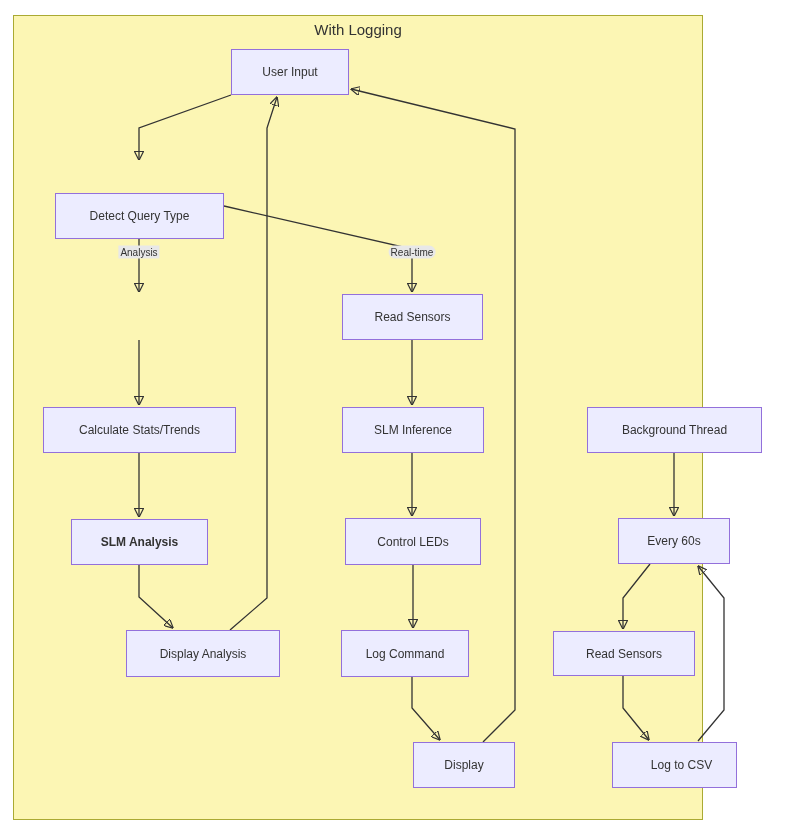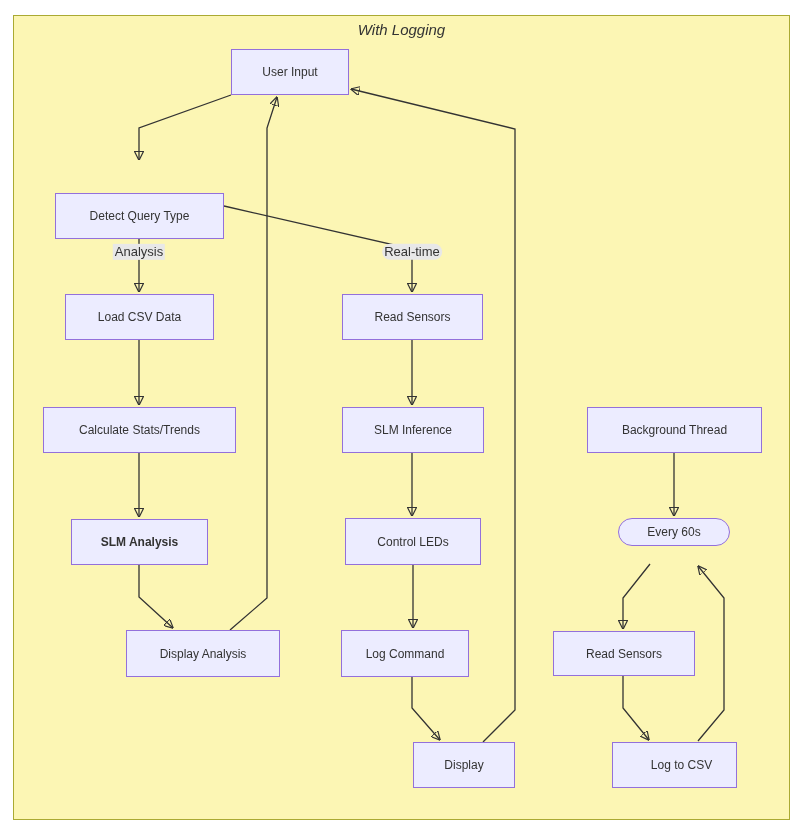--- a/index.html
+++ b/index.html
@@ -7,25 +7,24 @@
     position: relative;
     width: 805px;
     height: 840px;
     background: #ffffff;
     font-family: "Liberation Sans", sans-serif;
     overflow: hidden;
   }
   .cluster {
     position: absolute;
     left: 13px; top: 15px;
-    width: 777px; height: 805px;
+    width: 690px; height: 805px;
     background: #FCF6B4;
     border: 1px solid #AAAA33;
     box-sizing: border-box;
-    font-style: italic;
   }
   .cluster-title {
     position: absolute;
     left: 0; top: 5px;
     width: 100%;
     text-align: center;
     font-size: 15px;
     color: #333333;
   }
   .edges {
@@ -48,21 +47,21 @@
     display: flex;
     align-items: center;
     justify-content: center;
     white-space: nowrap;
   }
   .edge-label {
     position: absolute;
     transform: translate(-50%, -50%);
     background: #E8E8E8;
     color: #333333;
-    font-size: 13px;
+    font-size: 10px;
     line-height: 1.1;
     padding: 1px 2px;
     white-space: nowrap;
   }
 </style>
 </head>
 <body>
 
 <div class="canvas">
 
@@ -91,41 +90,40 @@
     <path d="M674,453 L674,516" marker-end="url(#arrow)"></path>
     <path d="M650,564 L623,598 L623,629" marker-end="url(#arrow)"></path>
     <path d="M623,676 L623,708 L649,740" marker-end="url(#arrow)"></path>
     <path d="M698,741 L724,710 L724,598 L698,566" marker-end="url(#arrow)"></path>
   </svg>
 
   <div class="node" style="left:231px; top:49px; width:118px; height:46px;">User Input</div>
 
   <div class="node" style="left:55px; top:162px; width:169px; height:46px;margin-top:31px;">Detect Query Type</div>
 
-  <div class="node" style="left:65px; top:294px; width:149px; height:46px;">Load CSV Data</div>
 
   <div class="node" style="left:43px; top:407px; width:193px; height:46px;">Calculate Stats/Trends</div>
 
   <div class="node" style="left:71px; top:519px; width:137px; height:46px;font-weight:bold;">SLM Analysis</div>
 
   <div class="node" style="left:126px; top:630px; width:154px; height:47px;">Display Analysis</div>
 
   <div class="node" style="left:342px; top:294px; width:141px; height:46px;">Read Sensors</div>
 
   <div class="node" style="left:342px; top:407px; width:142px; height:46px;">SLM Inference</div>
 
   <div class="node" style="left:345px; top:518px; width:136px; height:47px;">Control LEDs</div>
 
   <div class="node" style="left:341px; top:630px; width:128px; height:47px;">Log Command</div>
 
   <div class="node" style="left:413px; top:742px; width:102px; height:46px;">Display</div>
 
   <div class="node" style="left:587px; top:407px; width:175px; height:46px;">Background Thread</div>
 
-  <div class="node" style="left:618px; top:518px; width:112px; height:28px;border-radius:18px;">Every 60s</div>
+  <div class="node" style="left:618px; top:518px; width:112px; height:46px;">Every 60s</div>
 
   <div class="node" style="left:553px; top:631px; width:142px; height:45px;">Read Sensors</div>
 
   <div class="node" style="left:612px; top:742px; width:125px; height:46px;padding-left:14px;">Log to CSV</div>
 
   <div class="edge-label" style="left:139px; top:252px;">Analysis</div>
 
   <div class="edge-label" style="left:412px; top:252px;border-radius:8px;">Real-time</div>
 
 </div>

